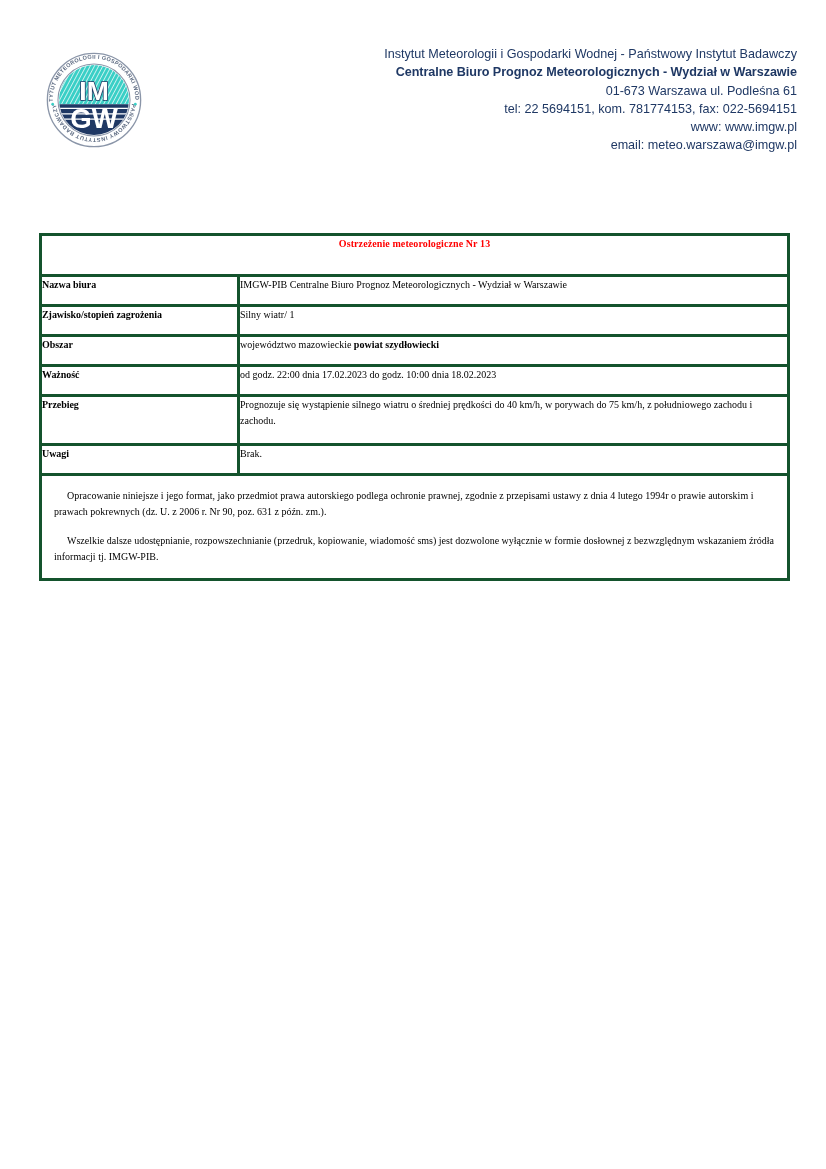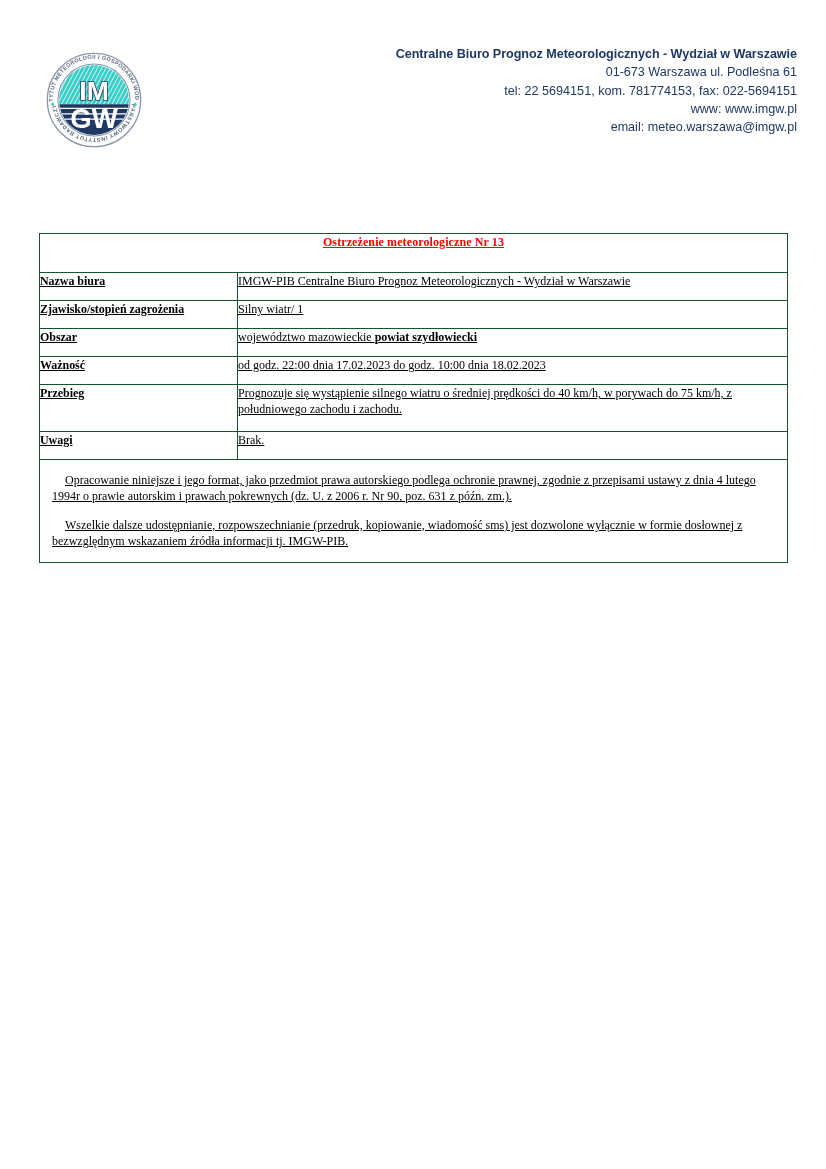--- a/index.html
+++ b/index.html
@@ -51,26 +51,25 @@
   
   #warning-table {
     position: absolute;
     left: 39px;
     top: 233px;
     width: 748px;
     border-collapse: collapse;
     table-layout: fixed;
   }
   #warning-table td {
-    border: 1px solid #14532d;
+    border: 3px solid #14532d;
     vertical-align: top;
-    font-size: 12px;
+    font-size: 10px;
     line-height: 16.4px;
     padding: 0;
-    text-decoration: underline;
   }
 
   td.title-cell {
     text-align: center;
     color: #ff0000;
     font-weight: bold;
     font-size: 14.2px;
     height: 38px;
     vertical-align: middle;
     letter-spacing: 0.1px;
@@ -149,20 +148,21 @@
       <text font-family="Liberation Sans, sans-serif" font-size="10.5" font-weight="bold" fill="#5d6b82" letter-spacing="0.9">
         <textPath href="#ringBot" startOffset="50%" text-anchor="middle">PAŃSTWOWY INSTYTUT BADAWCZY</textPath>
       </text>
 
       <circle cx="22" cy="108" r="2.6" fill="#3acfc6"></circle>
       <circle cx="178" cy="108" r="2.6" fill="#3acfc6"></circle>
     </svg>
   </div>
 
   <div id="header-text">
+    <div>Instytut Meteorologii i Gospodarki Wodnej - Państwowy Instytut Badawczy</div>
     <div class="l-bold">Centralne Biuro Prognoz Meteorologicznych - Wydział w Warszawie</div>
     <div>01-673 Warszawa ul. Podleśna  61</div>
     <div>tel: 22 5694151, kom. 781774153, fax: 022-5694151</div>
     <div>www: www.imgw.pl</div>
     <div>email: meteo.warszawa@imgw.pl</div>
   </div>
 
 </div>
 
 <table id="warning-table">

